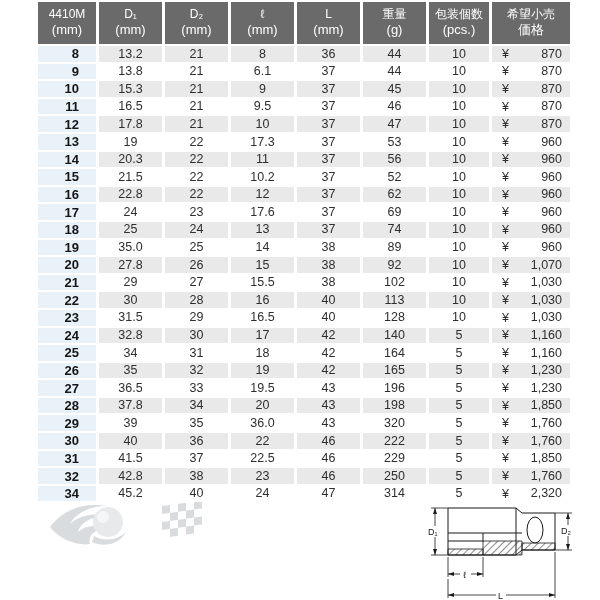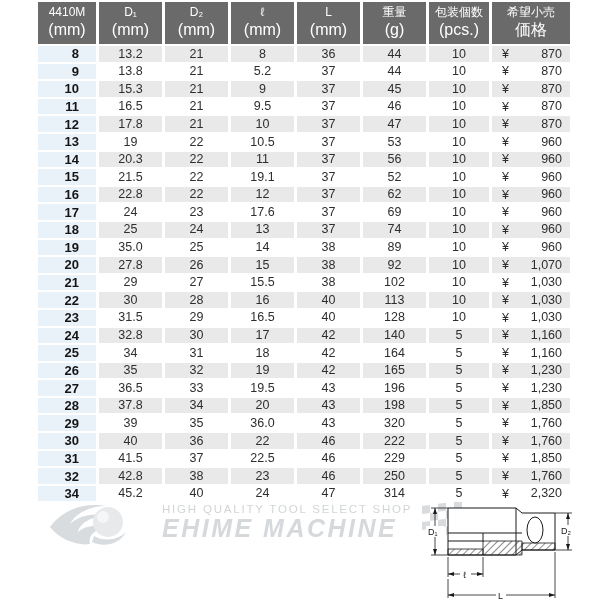--- a/index.html
+++ b/index.html
@@ -14,21 +14,21 @@
   table.spec {
     position:absolute; left:35px; top:0;
     border-collapse:separate; border-spacing:3px 2px;
     table-layout:fixed; width:538px;
   }
   table.spec th {
     background:#6a6a6a; color:#ffffff; font-weight:normal;
     font-size:12px; line-height:1.3; height:42px;
     text-align:center; vertical-align:middle; padding:0;
   }
-  table.spec th .h2 { font-size:16px; }
+  table.spec th .h2 { font-size:13px; }
   table.spec td {
     font-size:12.5px; height:15.6px; line-height:1;
     text-align:center; vertical-align:middle; color:#2e2e2e; padding:0;
   }
   table.spec tbody tr:nth-child(odd)  td { background:#e9e9e9; }
   table.spec tbody tr:nth-child(even) td { background:#ffffff; }
   table.spec tbody tr td.col-size,
   table.spec tbody tr:nth-child(odd) td.col-size,
   table.spec tbody tr:nth-child(even) td.col-size {
     background:#e9f1f9; font-weight:bold; color:#151515;
@@ -114,21 +114,21 @@
         <td>8</td>
         <td>36</td>
         <td>44</td>
         <td>10</td>
         <td class="col-price"><span class="yen">¥</span><span class="amt">870</span></td>
       </tr>
       <tr>
         <td class="col-size">9</td>
         <td>13.8</td>
         <td>21</td>
-        <td>5.2</td>
+        <td>6.1</td>
         <td>37</td>
         <td>44</td>
         <td>10</td>
         <td class="col-price"><span class="yen">¥</span><span class="amt">870</span></td>
       </tr>
       <tr>
         <td class="col-size">10</td>
         <td>15.3</td>
         <td>21</td>
         <td>9</td>
@@ -154,41 +154,41 @@
         <td>10</td>
         <td>37</td>
         <td>47</td>
         <td>10</td>
         <td class="col-price"><span class="yen">¥</span><span class="amt">870</span></td>
       </tr>
       <tr>
         <td class="col-size">13</td>
         <td>19</td>
         <td>22</td>
-        <td>10.5</td>
+        <td>17.3</td>
         <td>37</td>
         <td>53</td>
         <td>10</td>
         <td class="col-price"><span class="yen">¥</span><span class="amt">960</span></td>
       </tr>
       <tr>
         <td class="col-size">14</td>
         <td>20.3</td>
         <td>22</td>
         <td>11</td>
         <td>37</td>
         <td>56</td>
         <td>10</td>
         <td class="col-price"><span class="yen">¥</span><span class="amt">960</span></td>
       </tr>
       <tr>
         <td class="col-size">15</td>
         <td>21.5</td>
         <td>22</td>
-        <td>19.1</td>
+        <td>10.2</td>
         <td>37</td>
         <td>52</td>
         <td>10</td>
         <td class="col-price"><span class="yen">¥</span><span class="amt">960</span></td>
       </tr>
       <tr>
         <td class="col-size">16</td>
         <td>22.8</td>
         <td>22</td>
         <td>12</td>
@@ -370,24 +370,20 @@
     </tbody>
 </table>
 
 <div class="brand">
   <svg class="swoosh" width="104" height="52" viewBox="0 0 104 52">
     <path d="M2,27 C14,10 36,2 58,6 C42,6 28,13 22,24 C30,16 46,12 58,16 C44,16 32,23 30,32 C36,26 48,24 56,28 C46,30 40,36 42,44 C30,46 12,40 2,27 Z" fill="#d9dcde"></path>
     <circle cx="60" cy="22" r="15" fill="#e7e9eb"></circle>
     <circle cx="55" cy="17" r="6" fill="#f5f6f7"></circle>
     <path d="M46,36 C56,42 70,40 78,32 C72,44 56,48 44,42 Z" fill="#d9dcde"></path>
   </svg>
-  <div class="brand-text">
-    <div class="tagline">HIGH QUALITY TOOL SELECT SHOP</div>
-    <div class="brandname">EHIME MACHINE</div>
-  </div>
   <svg class="flag" width="48" height="46" viewBox="0 0 48 46">
     <g transform="translate(4,4) skewY(-8)" fill="#d9dcde">
       <rect x="0" y="0" width="8" height="8"></rect>
         <rect x="16" y="0" width="8" height="8"></rect>
         <rect x="32" y="0" width="8" height="8"></rect>
       <rect x="8" y="8" width="8" height="8"></rect>
         <rect x="24" y="8" width="8" height="8"></rect>
       <rect x="0" y="16" width="8" height="8"></rect>
         <rect x="16" y="16" width="8" height="8"></rect>
         <rect x="32" y="16" width="8" height="8"></rect>

